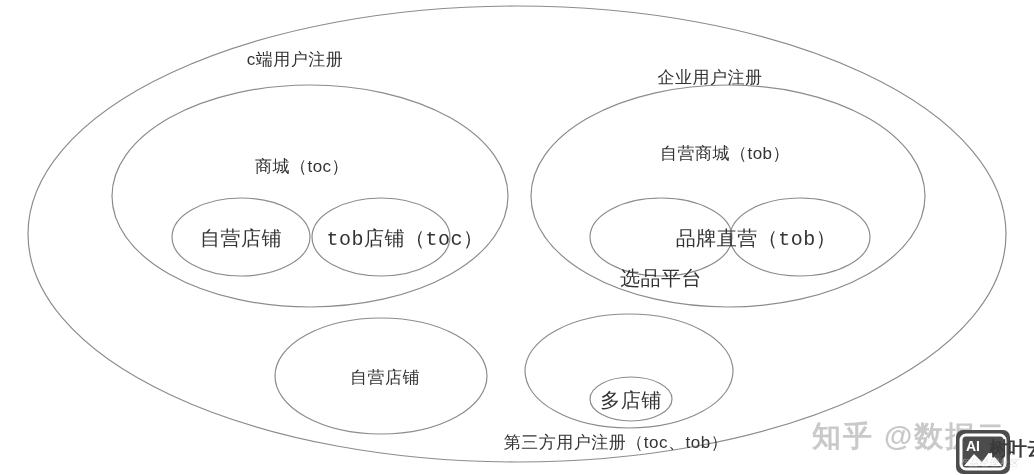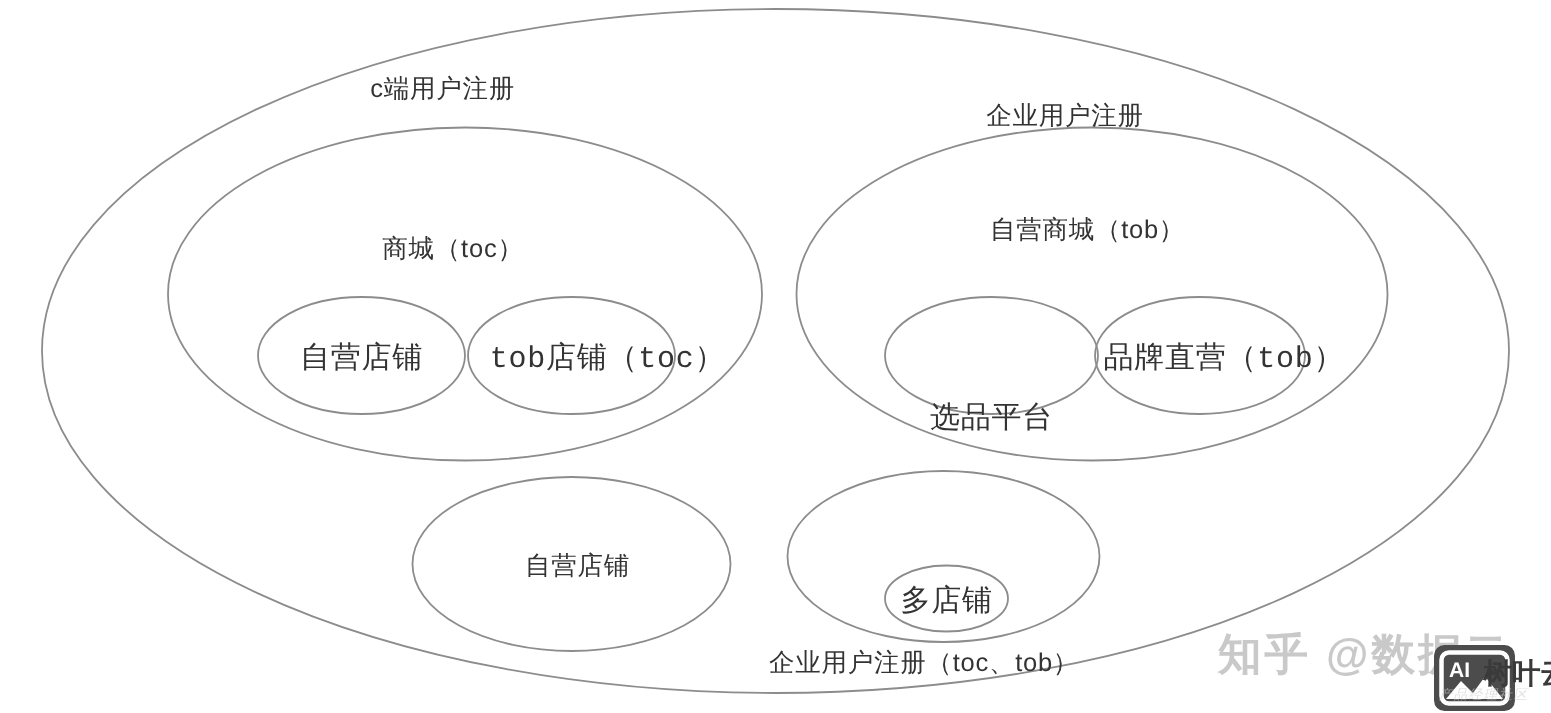--- a/index.html
+++ b/index.html
@@ -85,28 +85,28 @@
   <div class="lbl" style="left:302px;top:153px;margin-top:13px;">商城（toc）</div>
 
   <div class="lbl" style="left:725px;top:153px;">自营商城（tob）</div>
 
   <div class="lbl small" style="left:241px;top:238px;">自营店铺</div>
 
   <div class="lbl small" style="left:381px;top:238px;margin-left:24px;">tob店铺（toc）</div>
 
   <div class="lbl small" style="left:661px;top:238px;margin-top:40px;">选品平台</div>
 
-  <div class="lbl small" style="left:816px;top:238px;">品牌直营（tob）</div>
+  <div class="lbl small" style="left:756px;top:238px;">品牌直营（tob）</div>
 
   <div class="lbl" style="left:385px;top:377px;">自营店铺</div>
 
 
   <div class="lbl small" style="left:631px;top:400px;">多店铺</div>
 
-  <div class="lbl" style="left:616px;top:442px;">企业用户注册（toc、tob）</div>
+  <div class="lbl" style="left:616px;top:442px;">第三方用户注册（toc、tob）</div>
 
   <div class="wm-handle">知乎 @数据云</div>
 
   <div class="wm-badge">
     <svg width="54" height="44" viewBox="0 0 54 44">
       <rect x="0" y="0" width="54" height="44" rx="7" fill="#4c4c4c"></rect>
       <rect x="5" y="5" width="44" height="34" rx="5" fill="none" stroke="#ffffff" stroke-width="3"></rect>
       <text x="10" y="21" font-size="14" font-weight="bold" fill="#ffffff" font-family="Liberation Sans, sans-serif">AI</text>
       <path d="M8 36 L18 24 L26 32 L34 21 L46 36 Z" fill="#ffffff"></path>
     </svg>

